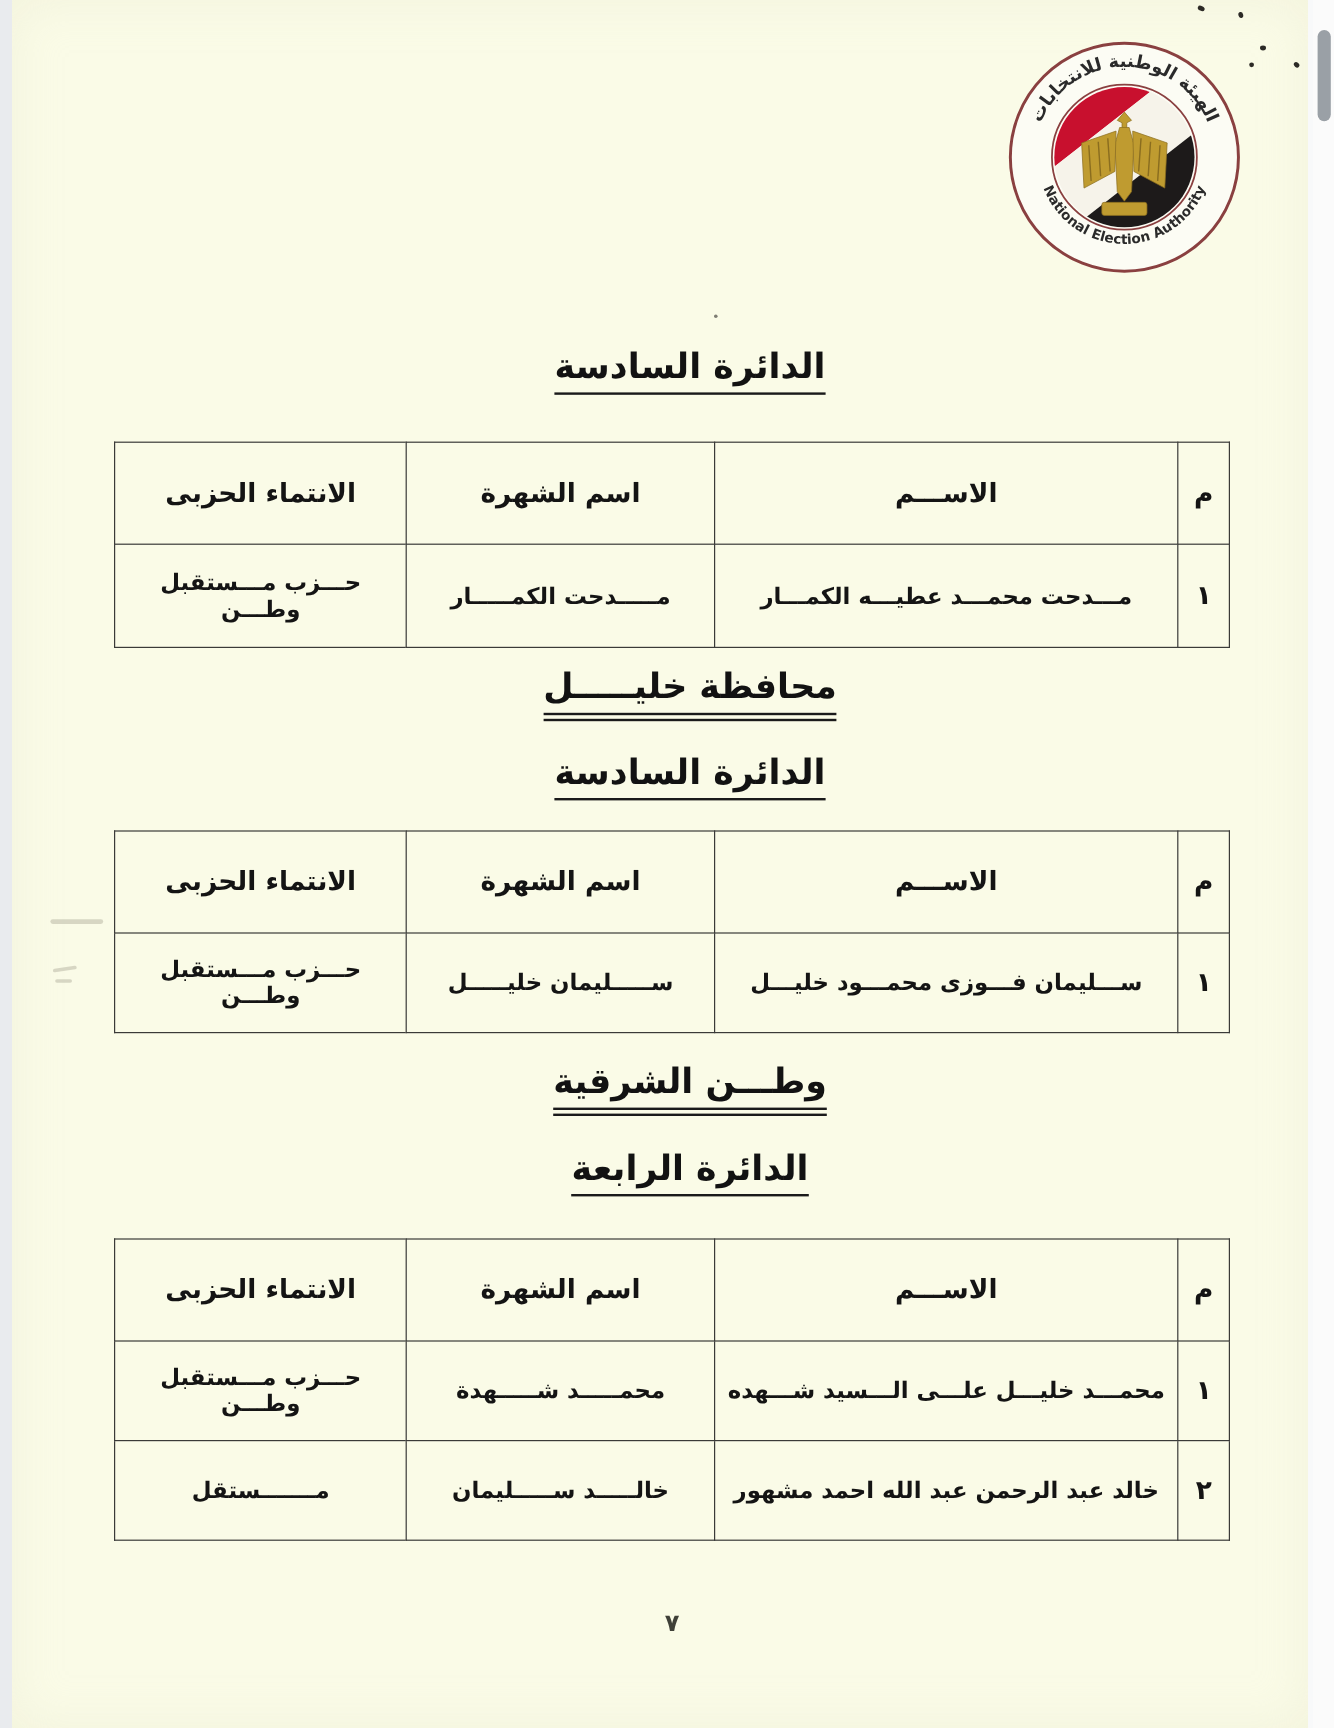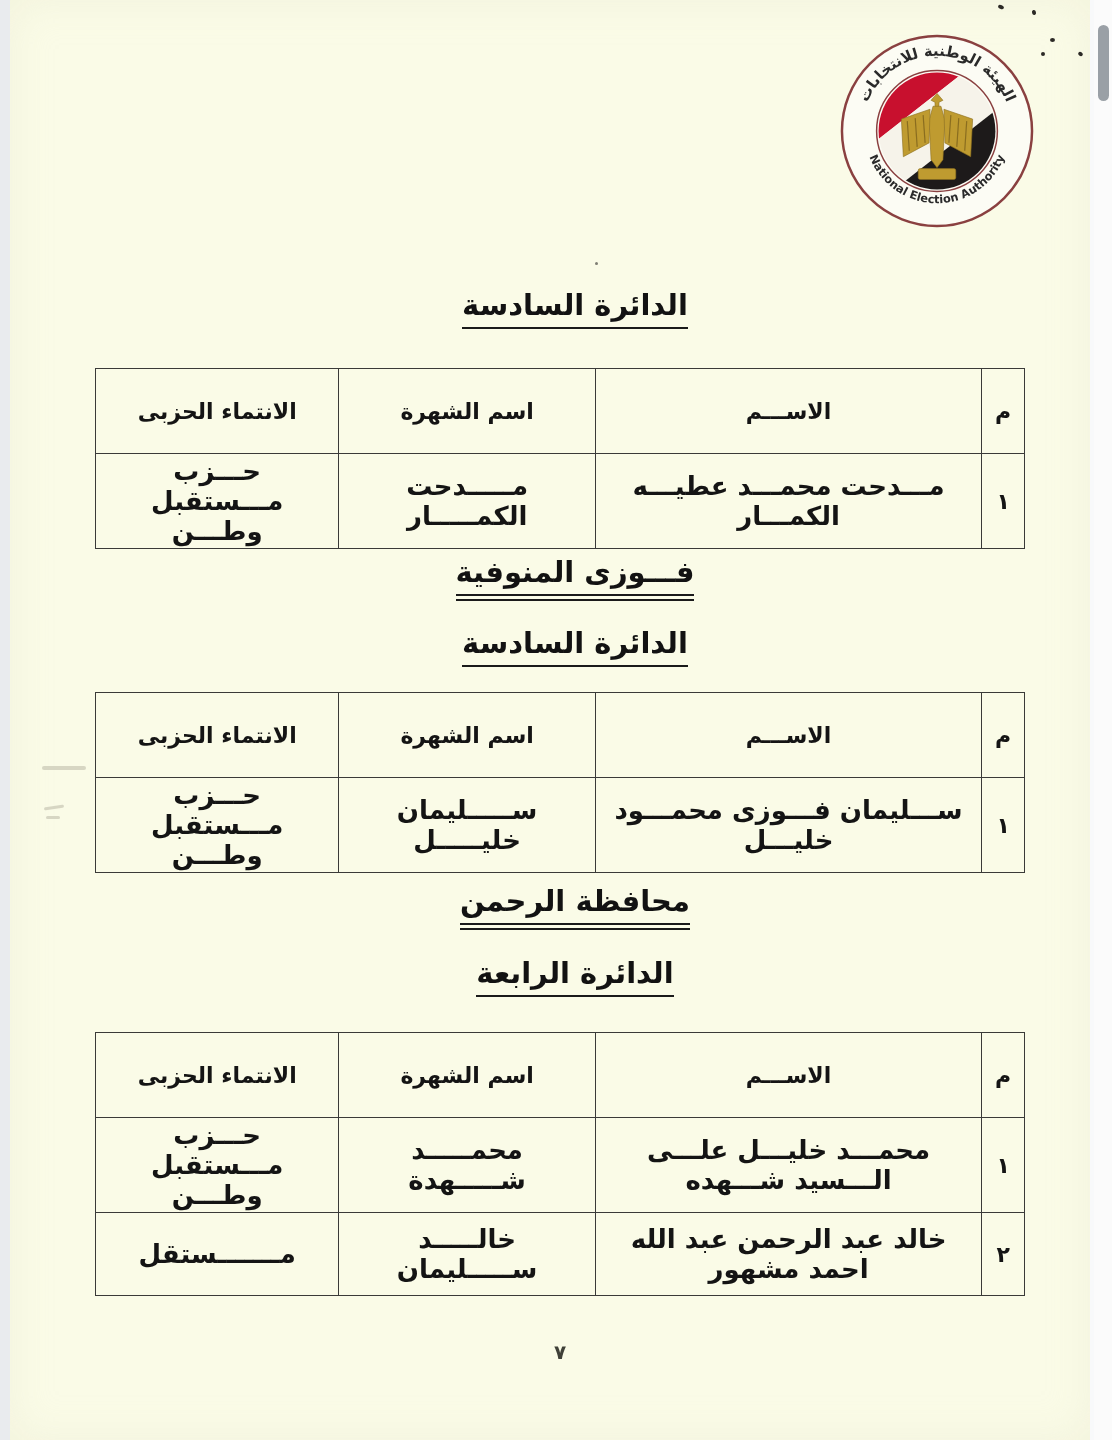--- a/index.html
+++ b/index.html
@@ -61,21 +61,21 @@
   .ctable th, .ctable td {
     border: 1.6px solid #3a3a38;
     font-weight: bold;
     color: #141414;
     text-align: center;
     vertical-align: middle;
     padding: 2px 10px;
     overflow: hidden;
   }
   .ctable th { height: 80px; font-size: 22px; }
-  .ctable td { height: 78px; font-size: 26px; }
+  .ctable td { height: 78px; font-size: 19px; }
   .ctable td.num-cell { font-size: 22px; padding: 2px 2px; }
 
   
   .page-number {
     position: absolute; top: 1340px; left: 0; width: 100%;
     text-align: center; transform: translateX(10px);
     font-size: 20px; color: #3f4038; font-weight: bold;
   }
 
   
@@ -175,21 +175,21 @@
         <tr style="height:86px">
           <td class="num-cell">١</td>
           <td>مـــدحت محمـــد عطيـــه الكمـــار</td>
           <td>مـــــدحت الكمـــــار</td>
           <td>حـــزب مـــستقبل وطـــن</td>
         </tr>
       </tbody>
     </table>
 
     <div class="title-row" style="top:555px">
-      <span class="t double">فـــوزى المنوفية</span>
+      <span class="t double">محافظة خليـــــل</span>
     </div>
     <div class="title-row" style="top:626px">
       <span class="t single">الدائرة السادسة</span>
     </div>
 
     <table class="ctable" style="top:692px" dir="rtl">
       <colgroup>
           <col class="c-num">
           <col class="c-name">
           <col class="c-fame">
@@ -207,21 +207,21 @@
         <tr>
           <td class="num-cell">١</td>
           <td>ســـليمان فـــوزى محمـــود خليـــل</td>
           <td>ســـــليمان خليـــــل</td>
           <td>حـــزب مـــستقبل وطـــن</td>
         </tr>
       </tbody>
     </table>
 
     <div class="title-row" style="top:884px">
-      <span class="t double">محافظة الرحمن</span>
+      <span class="t double">وطـــن الشرقية</span>
     </div>
     <div class="title-row" style="top:956px">
       <span class="t single">الدائرة الرابعة</span>
     </div>
 
     <table class="ctable" style="top:1032px" dir="rtl">
       <colgroup>
           <col class="c-num">
           <col class="c-name">
           <col class="c-fame">

